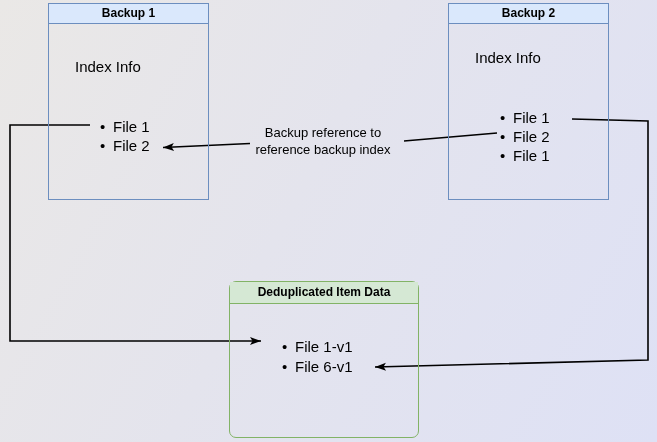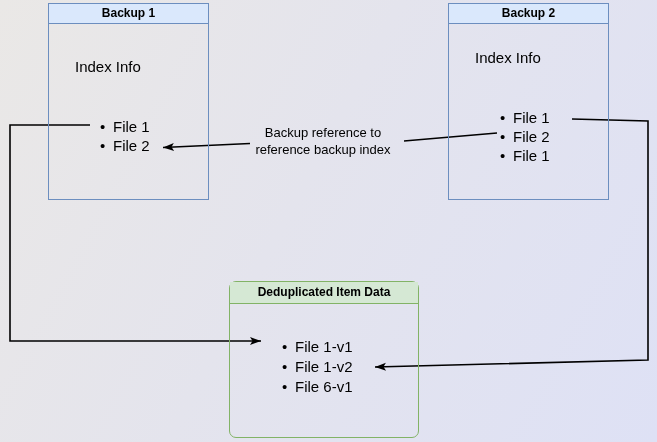--- a/index.html
+++ b/index.html
@@ -70,21 +70,20 @@
       <div class="li"><span class="bullet">•</span><span>File 1</span></div>
       <div class="li"><span class="bullet">•</span><span>File 2</span></div>
       <div class="li"><span class="bullet">•</span><span>File 1</span></div>
     </div>
   </div>
 
   <div class="node green green-box" style="left:229px; top:281px; width:190px; height:157px;border-radius:7px;">
     <div class="hdr">Deduplicated Item Data</div>
     <div class="file-list" style="left:52px; top:55px;">
       <div class="li"><span class="bullet">•</span><span>File 1-v1</span></div>
-      <div class="li"><span class="bullet">•</span><span>File 1-v2</span></div>
       <div class="li"><span class="bullet">•</span><span>File 6-v1</span></div>
     </div>
   </div>
 
   <div class="arrow-label">
     <div>Backup reference to</div>
     <div>reference backup index</div>
   </div>
 
 </div>

